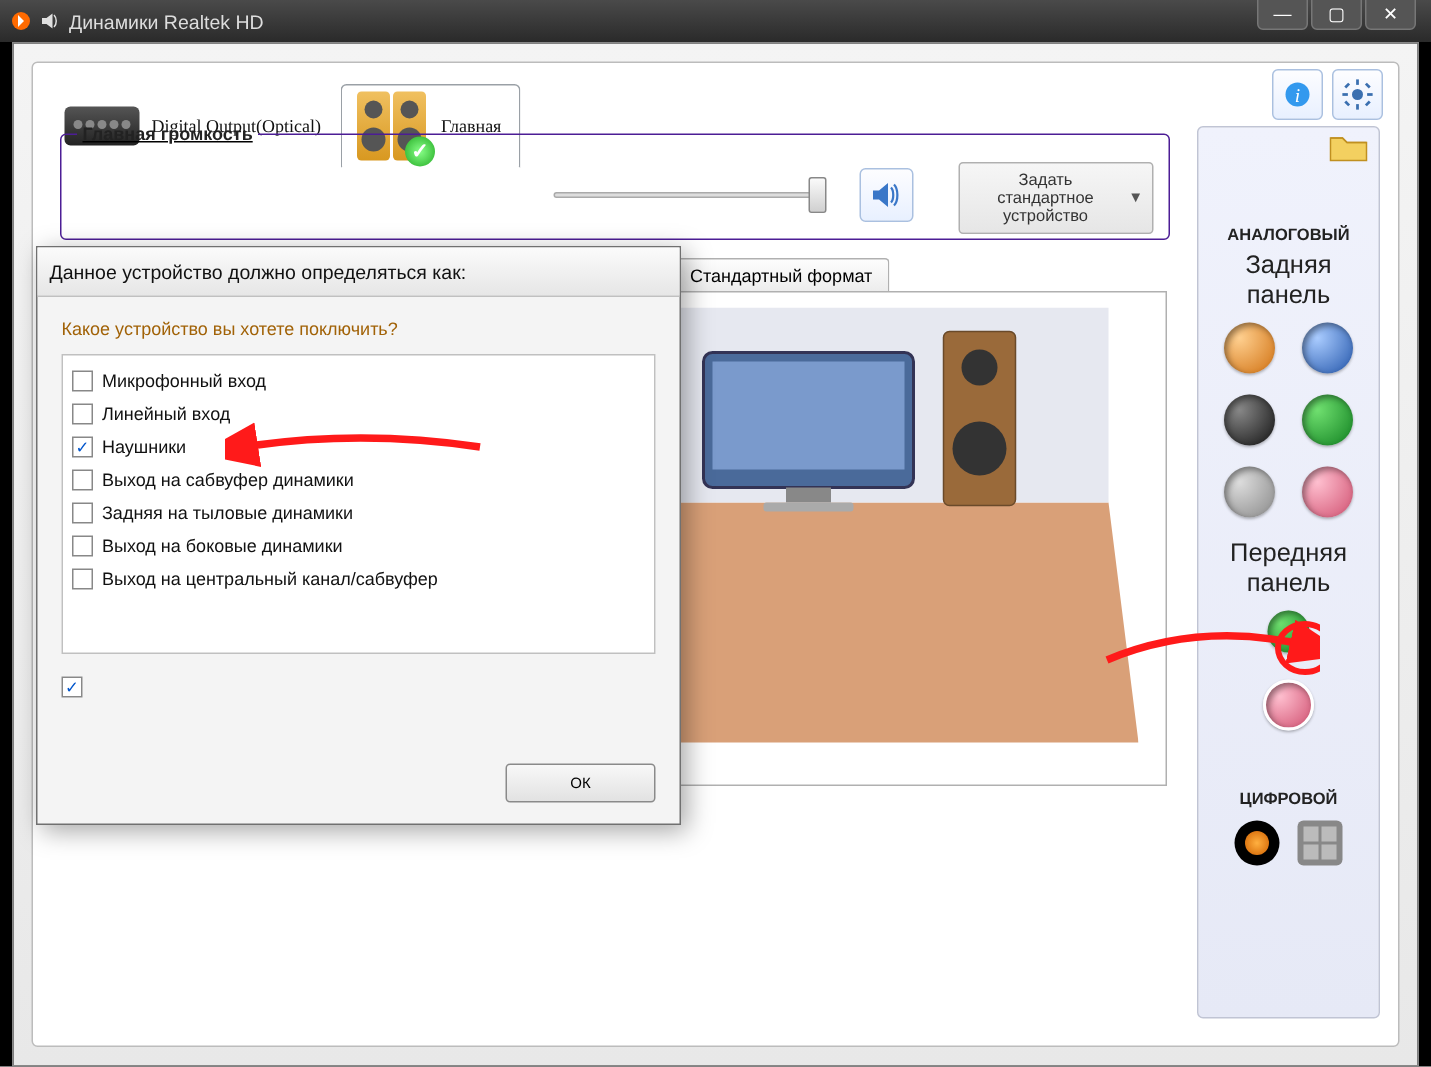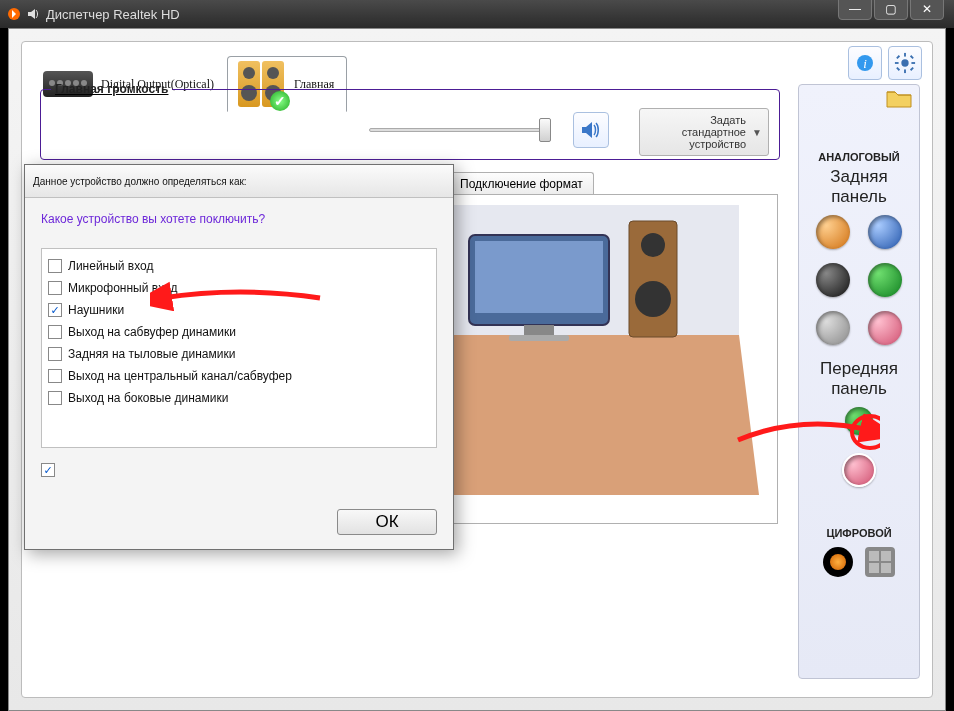--- a/index.html
+++ b/index.html
@@ -86,21 +86,21 @@
     border:1px solid #aac0e0; border-radius:4px;
     background:linear-gradient(#fdfdff,#e8f0ff);
     display:flex;align-items:center;justify-content:center;
   }
   .default-btn{
     position:absolute; right:10px; top:12px;
     width:130px; height:48px;
     border:1px solid #b0b0b0; border-radius:3px;
     background:linear-gradient(#f6f6f6,#e6e6e6);
     font-size:11px; color:#333;
-    text-align:right; padding:4px 22px 4px 8px;
+    text-align:center; padding:4px 22px 4px 8px;
     position:absolute;
   }
   .default-btn .chev{position:absolute;right:6px;top:50%;transform:translateY(-50%);font-size:10px;color:#555;}
   .tabs2{
     position:absolute; left:16px; top:130px;
     display:flex;
   }
   .tab2{
     border:1px solid #b0b0b0; border-bottom:none;
     padding:4px 10px; font-size:12px;
@@ -155,40 +155,40 @@
   .dialog{
     position:absolute; left:24px; top:164px;
     width:430px; height:386px;
     background:#f4f4f4;
     border:1px solid #707070;
     box-shadow:4px 4px 16px rgba(0,0,0,.35);
     z-index:50;
   }
   .dlg-title{
     height:28px; display:flex; align-items:center;
-    padding:16px 8px; font-size:10px; color:#111;
+    padding:16px 8px; font-size:13px; color:#111;
     background:linear-gradient(#fbfbfb,#e6e6e6);
     border-bottom:1px solid #c0c0c0;
   }
   .dlg-body{ padding:14px 16px; }
-  .dlg-q{ font-size:12px; color:#6d28d9; margin-bottom:22px;}
+  .dlg-q{ font-size:12px; color:#a16207; margin-bottom:10px;}
   .dlg-list{
     border:1px solid #c0c0c0; background:#fff;
     height:200px; padding:6px 6px;
   }
   .chk-row{ display:flex; align-items:center; gap:6px; height:22px; font-size:12px; color:#111;}
   .chk{ width:14px;height:14px;border:1px solid #888;background:#fff;display:flex;align-items:center;justify-content:center;font-size:11px;color:#0055cc;}
   .dlg-auto{ display:flex; gap:6px; font-size:12px; color:#222; margin-top:14px; align-items:flex-start;}
   .dlg-auto .chk{margin-top:1px;flex-shrink:0;}
   .dlg-ok{
     position:absolute; right:16px; bottom:14px;
     width:100px; height:26px;
     border:1px solid #8a8a8a; border-radius:3px;
     background:linear-gradient(#f8f8f8,#e2e2e2);
-    font-size:17px;
+    font-size:10px;
   }
   
   .arrow1{position:absolute;left:150px;top:278px;z-index:60;pointer-events:none;}
   .arrow2{position:absolute;left:730px;top:406px;z-index:60;pointer-events:none;}
   .tb-row{
     display:flex;align-items:center;gap:4px;
   }
 </style>
 </head>
 <body>
@@ -197,21 +197,21 @@
   <span class="icon tb-row">
     <svg width="16" height="16" viewBox="0 0 16 16">
         <circle cx="8" cy="8" r="6" fill="#ff6a00"></circle>
         <path d="M6 4 L6 12 L10 8 Z" fill="#fff"></path>
       </svg>
     <svg width="14" height="14" viewBox="0 0 14 14">
         <path d="M2 5h3l4-3v10l-4-3H2z" fill="#e0e0e0"></path>
         <path d="M10 3c2 2 2 6 0 8" stroke="#e0e0e0" fill="none"></path>
       </svg>
   </span>
-  <span class="title">Диспетчер Realtek HD</span>
+  <span class="title">Динамики Realtek HD</span>
   <div class="win-btns">
     <div class="win-btn">—</div>
     <div class="win-btn">▢</div>
     <div class="win-btn">✕</div>
   </div>
 </div>
 
 <div class="app-frame">
   <div class="content">
 
@@ -280,21 +280,21 @@
         <span>Задать стандартное устройство</span>
         <span class="chev">▼</span>
       </button>
     </fieldset>
 
     <div class="tabs2">
       <div class="tab2" style="width:410px;text-align:right;padding-right:8px;">
         <span>ние</span>
       </div>
       <div class="tab2">
-        <span>Подключение формат</span>
+        <span>Стандартный формат</span>
       </div>
     </div>
 
     <div class="room-box">
       <div class="room-scene">
         <svg width="360" height="300" viewBox="0 0 360 300">
 
           <polygon points="20,130 340,130 360,290 0,290" fill="#d9a078"></polygon>
           <polygon points="20,130 340,130 360,290 0,290" fill="url(#g1)" opacity="0.15"></polygon>
 
@@ -355,45 +355,45 @@
   </div>
 </div>
 
 <div class="dialog">
   <div class="dlg-title">Данное устройство должно определяться как:</div>
   <div class="dlg-body">
     <div class="dlg-q">Какое устройство вы хотете поключить?</div>
     <div class="dlg-list">
       <div class="chk-row">
           <span class="chk"></span>
+          <span>Микрофонный вход</span>
+        </div>
+      <div class="chk-row">
+          <span class="chk"></span>
           <span>Линейный вход</span>
-        </div>
-      <div class="chk-row">
-          <span class="chk"></span>
-          <span>Микрофонный вход</span>
         </div>
       <div class="chk-row">
           <span class="chk">✓</span>
           <span>Наушники</span>
         </div>
       <div class="chk-row">
           <span class="chk"></span>
           <span>Выход на сабвуфер динамики</span>
         </div>
       <div class="chk-row">
           <span class="chk"></span>
           <span>Задняя на тыловые динамики</span>
         </div>
       <div class="chk-row">
           <span class="chk"></span>
+          <span>Выход на боковые динамики</span>
+        </div>
+      <div class="chk-row">
+          <span class="chk"></span>
           <span>Выход на центральный канал/сабвуфер</span>
-        </div>
-      <div class="chk-row">
-          <span class="chk"></span>
-          <span>Выход на боковые динамики</span>
         </div>
     </div>
     <div class="dlg-auto">
       <span class="chk">✓</span>
     </div>
     <button class="dlg-ok"><span>ОК</span></button>
   </div>
 </div>
 
 <svg class="arrow1" width="180" height="40">

